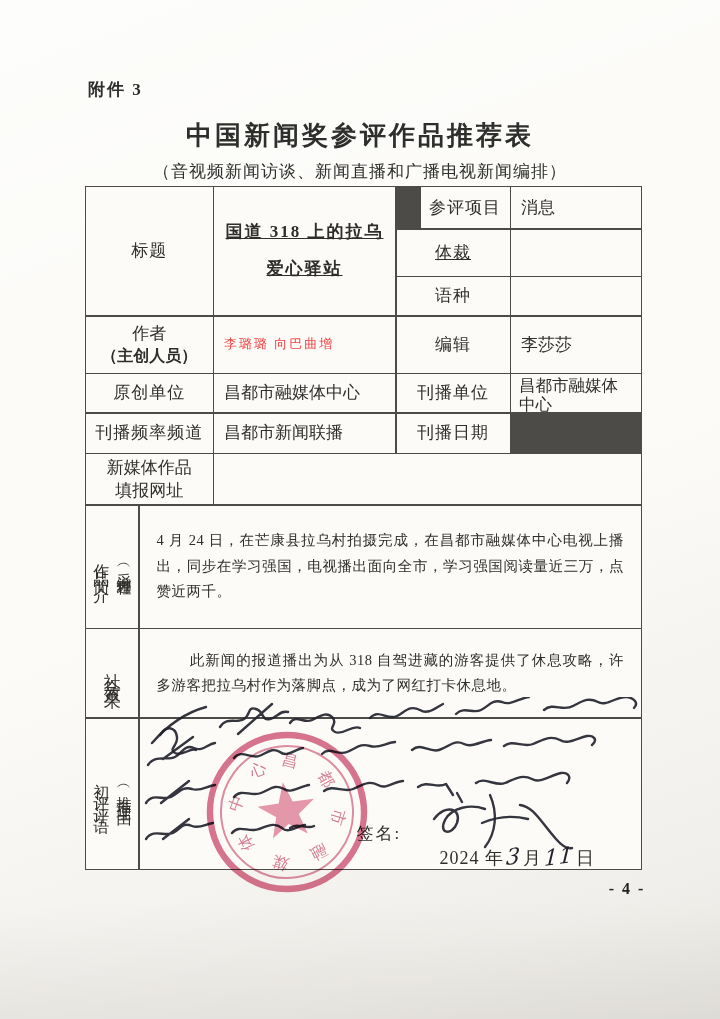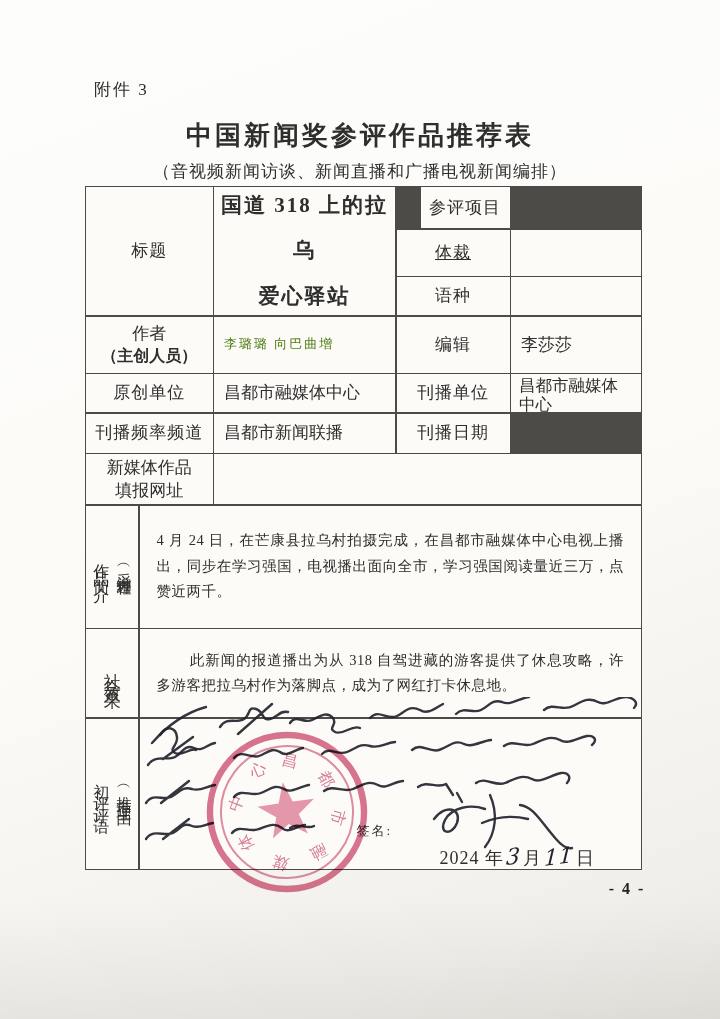--- a/index.html
+++ b/index.html
@@ -5,21 +5,21 @@
   html,body{margin:0;padding:0;}
   body{
     width:720px;height:1019px;position:relative;overflow:hidden;
     background:linear-gradient(160deg,#fdfdfb 0%,#fbfaf7 55%,#f1efeb 88%,#e9e7e2 100%);
     font-family:"Liberation Serif","DejaVu Serif",serif;
     color:#2e2e2c;
   }
   .page{position:absolute;inset:0;}
   .scan-shade{position:absolute;left:0;right:0;bottom:0;height:120px;
     background:linear-gradient(180deg,rgba(0,0,0,0) 0%,rgba(120,115,108,0.10) 100%);pointer-events:none;}
-  .attachment{position:absolute;left:94px;top:78px;font-size:17px;font-weight:normal;letter-spacing:2px;}
+  .attachment{position:absolute;left:88px;top:78px;font-size:17px;font-weight:bold;letter-spacing:2px;}
   .doc-title{position:absolute;left:0;top:118px;width:720px;text-align:center;
     font-size:26px;font-weight:bold;letter-spacing:3px;}
   .doc-subtitle{position:absolute;left:0;top:160px;width:720px;text-align:center;
     font-size:17px;letter-spacing:1px;}
   .page-number{position:absolute;left:592px;top:880px;width:70px;text-align:center;
     font-size:16px;font-weight:bold;letter-spacing:2px;color:#222;}
 
   
   .form-table{
     position:absolute;left:85px;top:186px;
@@ -28,37 +28,37 @@
     grid-template-rows:41px 46px 38px 56px 38px 39px 50px 122px 88px 150px;
     gap:1.5px;background:#4c4b48;border:1.7px solid #4c4b48;
   }
   .cell{background:#fcfbf8;position:relative;display:flex;align-items:center;justify-content:center;
     font-size:17px;line-height:1.25;}
   .cell.left{justify-content:flex-start;align-items:center;padding:2px 10px;}
   .cell.topleft{justify-content:flex-start;align-items:flex-start;padding:3px 8px;}
   .cell.col-label{letter-spacing:1px;}
   .two-line{display:flex;flex-direction:column;align-items:center;gap:2px;}
   .sub-label{font-size:16px;font-weight:bold;}
-  .title-value{font-size:21px;font-weight:600;letter-spacing:2px;line-height:2.15;text-align:center;}
-  .author-names{font-size:13px;color:#4d7c0f;letter-spacing:2px;}
+  .title-value{font-size:17px;font-weight:600;letter-spacing:2px;line-height:2.15;text-align:center;text-decoration:underline;}
+  .author-names{font-size:13px;color:#ef4444;letter-spacing:2px;}
   .wrap-val{font-size:16.5px;line-height:1.15;}
   .para-cell{padding:6px 17px;font-size:14.5px;letter-spacing:0.5px;line-height:1.75;text-align:justify;}
   .para-indent{text-indent:2.3em;}
   
   .vwrap{display:flex;flex-direction:row;justify-content:center;align-items:center;gap:3px;}
   .vcol{writing-mode:vertical-lr;text-orientation:mixed;}
   .v-intro1{font-size:16px;letter-spacing:8px;}
   .v-intro2{font-size:15px;letter-spacing:3px;}
   .v-social{font-size:17px;letter-spacing:7px;}
   .v-review1{font-size:16px;letter-spacing:12px;}
   .v-review2{font-size:15px;letter-spacing:5px;}
 
   
   .review-cell{align-items:stretch;justify-content:flex-start;}
-  .sign-label{position:absolute;left:217px;top:104px;font-size:13px;letter-spacing:2px;}
+  .sign-label{position:absolute;left:217px;top:104px;font-size:17px;letter-spacing:2px;}
   .sign-date{position:absolute;left:300px;top:124px;font-size:18px;letter-spacing:1px;white-space:nowrap;}
   .hw-digit{display:inline-block;font-size:22px;font-style:italic;transform:rotate(-7deg) skewX(-10deg);
     font-family:"DejaVu Serif",serif;color:#23242e;margin:0 2px;}
 
   
   .overlay{position:absolute;pointer-events:none;}
   .handwriting{left:138px;top:697px;}
   .handwriting path{fill:none;stroke:#23242e;stroke-width:2.4;stroke-linecap:round;stroke-linejoin:round;opacity:0.92;}
   .stamp{left:202px;top:727px;transform:rotate(-8deg);mix-blend-mode:multiply;opacity:0.88;}
 </style>
@@ -74,20 +74,21 @@
   <div class="form-table">
 
     <div class="cell col-label" style="grid-column:1/3;grid-row:1/4;">标题</div>
     <div class="cell" style="grid-column:3/4;grid-row:1/4;">
       <div class="title-value">
         <div>国道 318 上的拉乌</div>
         <div>爱心驿站</div>
       </div>
     </div>
     <div class="cell col-label" style="grid-column:4/5;grid-row:1/2;margin-left:24px;">参评项目</div>
+    <div class="cell left" style="grid-column:5/6;grid-row:1/2;">消息</div>
     <div class="cell col-label" style="grid-column:4/5;grid-row:2/3;text-decoration:underline;">体裁</div>
     <div class="cell left" style="grid-column:5/6;grid-row:2/3;"></div>
     <div class="cell col-label" style="grid-column:4/5;grid-row:3/4;">语种</div>
     <div class="cell left" style="grid-column:5/6;grid-row:3/4;"></div>
 
     <div class="cell" style="grid-column:1/3;grid-row:4/5;">
       <div class="two-line">
         <div>作者</div>
         <div class="sub-label">（主创人员）</div>
       </div>

